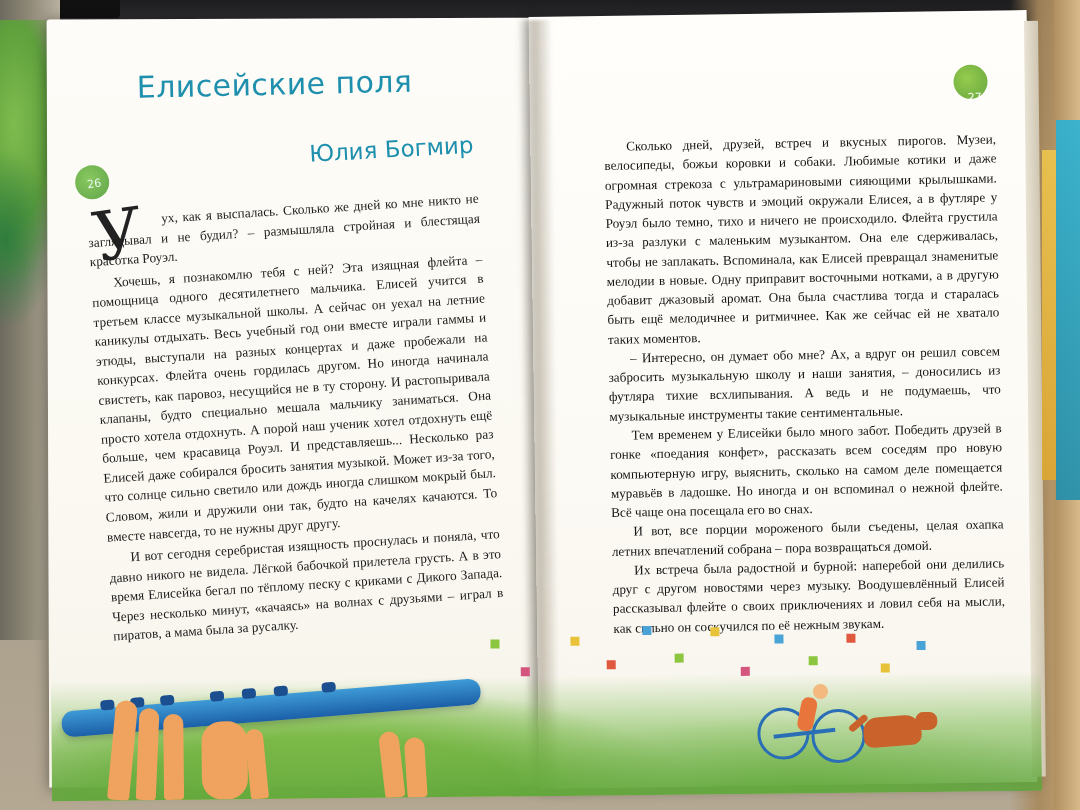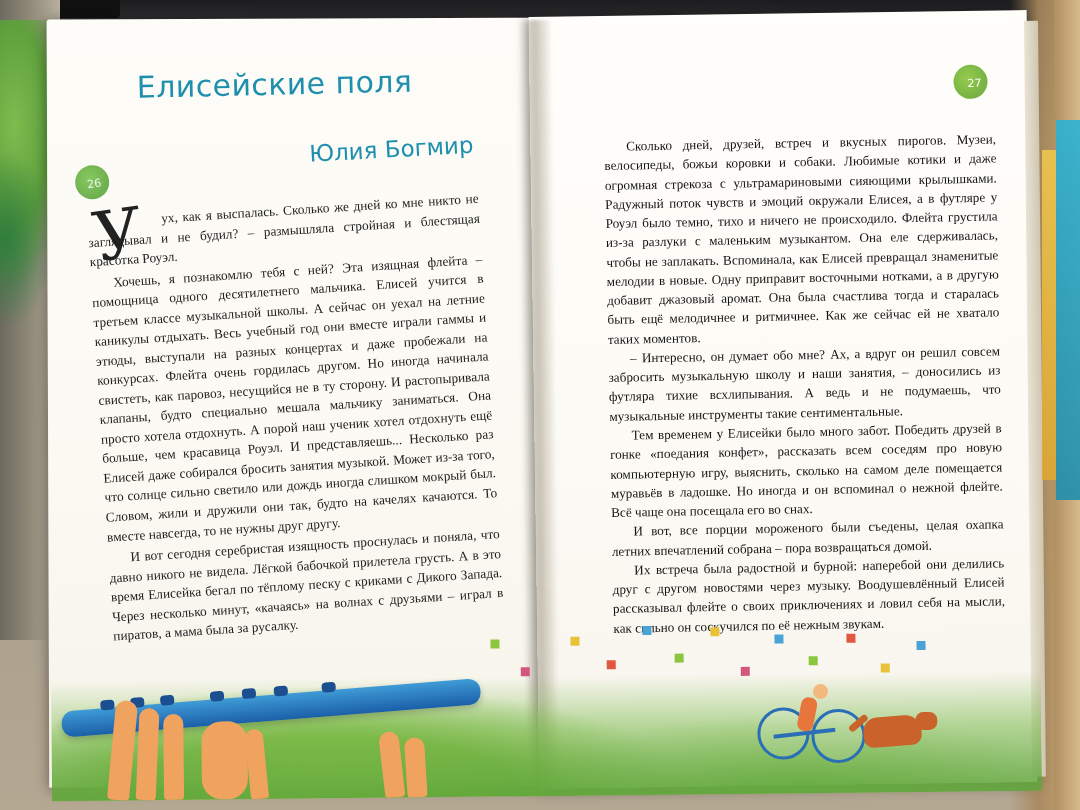--- a/index.html
+++ b/index.html
@@ -89,21 +89,21 @@
     font-family:"DejaVu Sans", sans-serif;
     font-size:23px;color:#1f8fae;
     transform:rotate(-3deg);
     white-space:nowrap;
   }
   .folio{
     position:absolute;font-family:"DejaVu Sans", sans-serif;
     font-size:11px;color:#ffffff;
   }
   .folio-left{left:40px;top:158px;color:#eaf6ef;transform:rotate(-8deg);}
-  .folio-right{left:438px;top:66px;color:#ffffff;}
+  .folio-right{left:438px;top:80px;color:#ffffff;}
   .folio-dot-l{
     position:absolute;left:28px;top:146px;width:34px;height:34px;border-radius:50%;
     background:radial-gradient(circle at 40% 40%,#7cc24e,#4f9b37);
     opacity:.9;
   }
   .folio-dot-r{
     position:absolute;left:424px;top:54px;width:34px;height:34px;border-radius:50%;
     background:radial-gradient(circle at 40% 40%,#8cc63f,#5aa02e);
     opacity:.92;
   }

